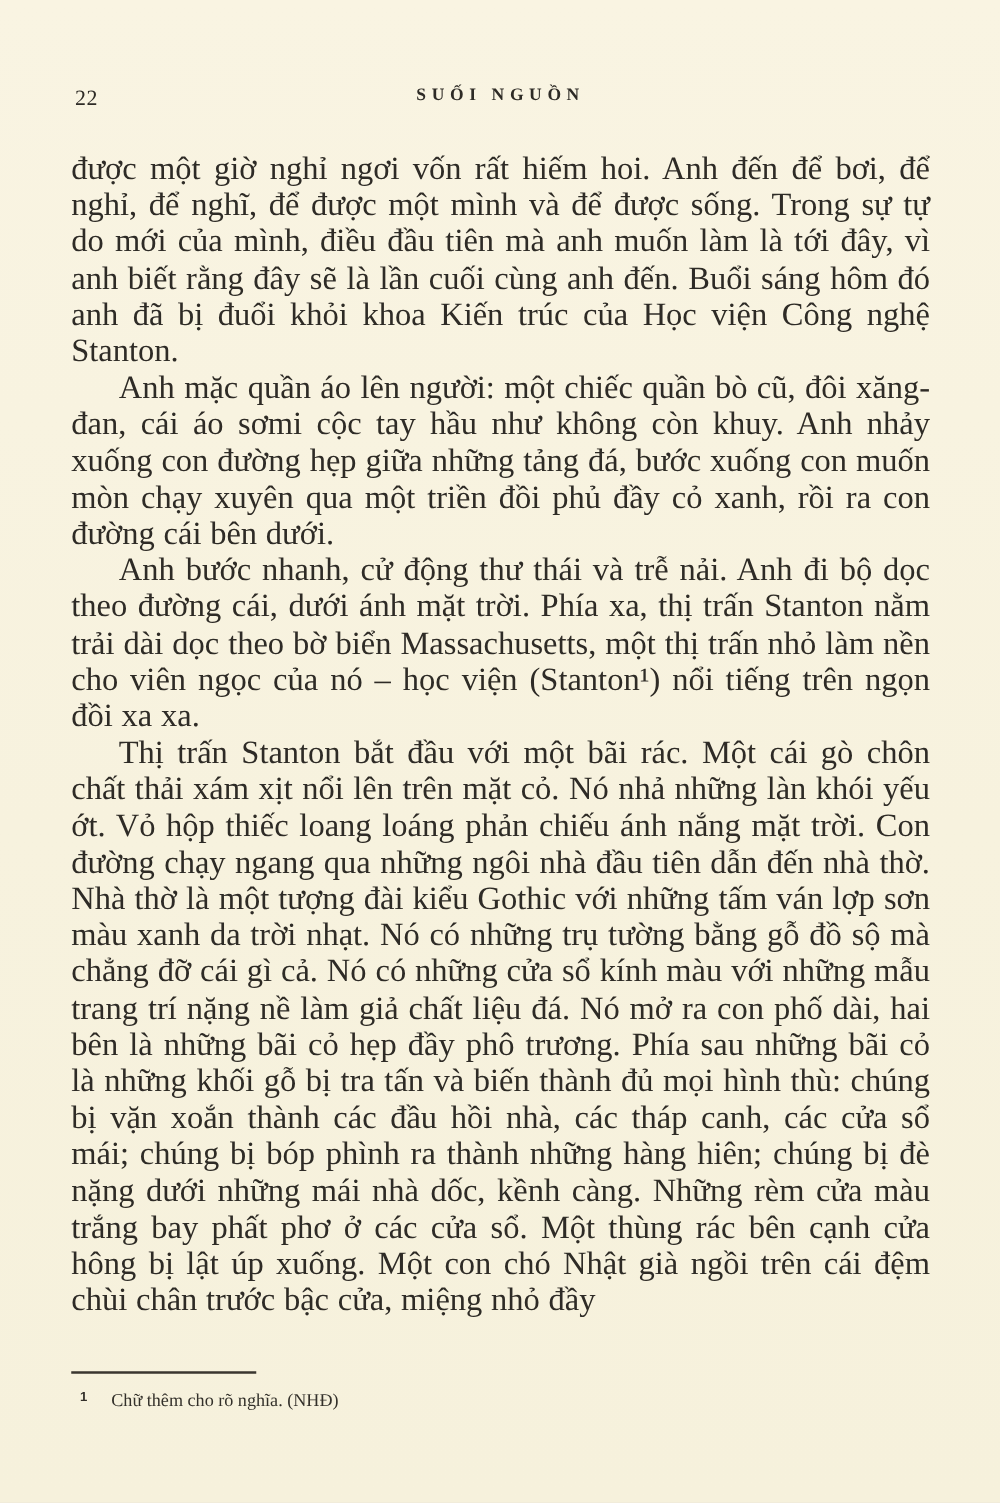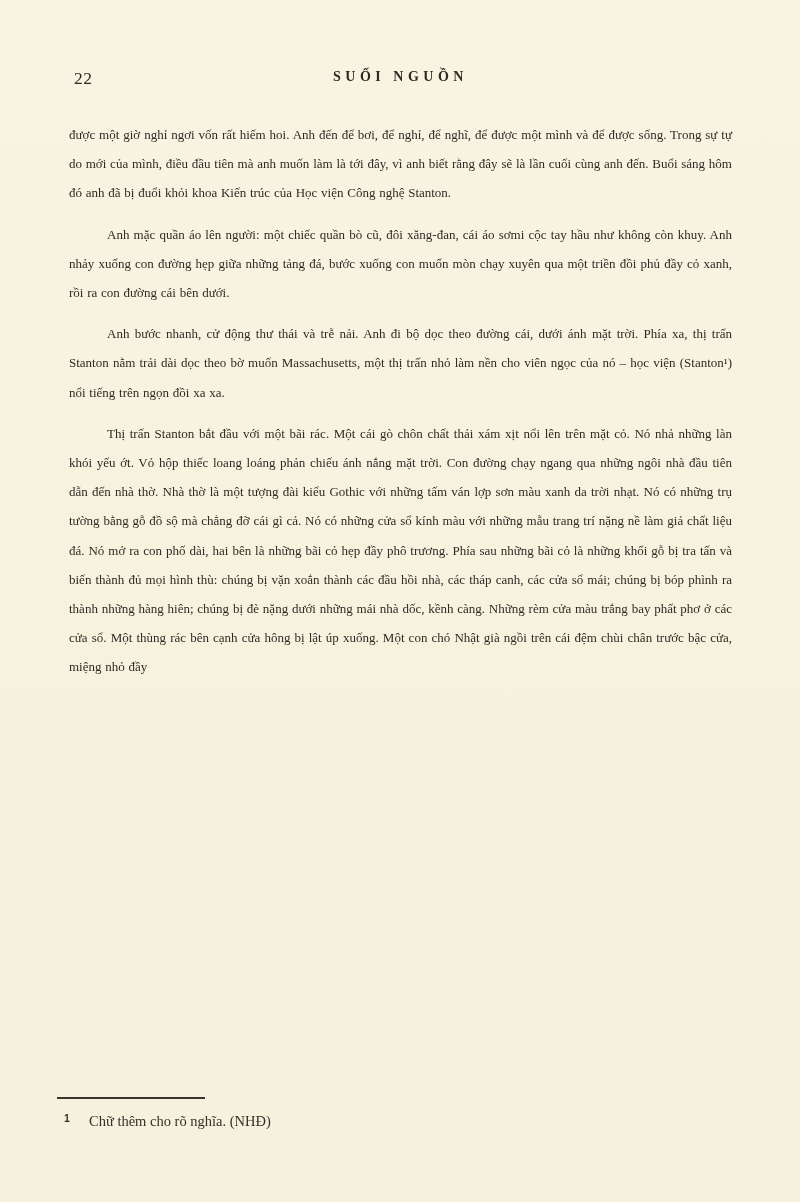--- a/index.html
+++ b/index.html
@@ -16,42 +16,42 @@
     color: #2e2b26;
     overflow: hidden;
   }
   .page-header {
     position: relative;
     height: 26px;
     margin-bottom: 26px;
   }
   .page-number {
     position: absolute;
-    left: 17px;
+    left: 3px;
     top: 0;
     font-size: 17.5px;
     letter-spacing: 0.5px;
   }
   .running-title {
     position: absolute;
     left: 0;
     right: 0;
     top: 1px;
     text-align: center;
     font-size: 14px;
     letter-spacing: 4.5px;
     font-weight: 700;
   }
   .page-body {
     width: 687px;
   }
   .page-body p {
-    margin: 12px;
+    margin: 0;
     text-align: justify;
-    font-size: 13px;
+    font-size: 26px;
     line-height: 29.2px;
     word-spacing: 0.5px;
   }
   .page-body p.indent { text-indent: 38px; }
   .footnote {
     position: absolute;
     left: 57px;
     bottom: 72px;
     width: 687px;
   }
@@ -86,21 +86,21 @@
 <div class="page">
 
   <div class="page-header">
     <span class="page-number">22</span>
     <span class="running-title">SUỐI NGUỒN</span>
   </div>
 
   <div class="page-body">
     <p>được một giờ nghỉ ngơi vốn rất hiếm hoi. Anh đến để bơi, để nghỉ, để nghĩ, để được một mình và để được sống. Trong sự tự do mới của mình, điều đầu tiên mà anh muốn làm là tới đây, vì anh biết rằng đây sẽ là lần cuối cùng anh đến. Buổi sáng hôm đó anh đã bị đuổi khỏi khoa Kiến trúc của Học viện Công nghệ Stanton.</p>
     <p class="indent">Anh mặc quần áo lên người: một chiếc quần bò cũ, đôi xăng-đan, cái áo sơmi cộc tay hầu như không còn khuy. Anh nhảy xuống con đường hẹp giữa những tảng đá, bước xuống con muốn mòn chạy xuyên qua một triền đồi phủ đầy cỏ xanh, rồi ra con đường cái bên dưới.</p>
-    <p class="indent">Anh bước nhanh, cử động thư thái và trễ nải. Anh đi bộ dọc theo đường cái, dưới ánh mặt trời. Phía xa, thị trấn Stanton nằm trải dài dọc theo bờ muốn Massachusetts, một thị trấn nhỏ làm nền cho viên ngọc của nó – học viện (Stanton¹) nổi tiếng trên ngọn đồi xa xa.</p>
+    <p class="indent">Anh bước nhanh, cử động thư thái và trễ nải. Anh đi bộ dọc theo đường cái, dưới ánh mặt trời. Phía xa, thị trấn Stanton nằm trải dài dọc theo bờ biển Massachusetts, một thị trấn nhỏ làm nền cho viên ngọc của nó – học viện (Stanton¹) nổi tiếng trên ngọn đồi xa xa.</p>
     <p class="indent">Thị trấn Stanton bắt đầu với một bãi rác. Một cái gò chôn chất thải xám xịt nổi lên trên mặt cỏ. Nó nhả những làn khói yếu ớt. Vỏ hộp thiếc loang loáng phản chiếu ánh nắng mặt trời. Con đường chạy ngang qua những ngôi nhà đầu tiên dẫn đến nhà thờ. Nhà thờ là một tượng đài kiểu Gothic với những tấm ván lợp sơn màu xanh da trời nhạt. Nó có những trụ tường bằng gỗ đồ sộ mà chẳng đỡ cái gì cả. Nó có những cửa sổ kính màu với những mẫu trang trí nặng nề làm giả chất liệu đá. Nó mở ra con phố dài, hai bên là những bãi cỏ hẹp đầy phô trương. Phía sau những bãi cỏ là những khối gỗ bị tra tấn và biến thành đủ mọi hình thù: chúng bị vặn xoắn thành các đầu hồi nhà, các tháp canh, các cửa sổ mái; chúng bị bóp phình ra thành những hàng hiên; chúng bị đè nặng dưới những mái nhà dốc, kềnh càng. Những rèm cửa màu trắng bay phất phơ ở các cửa sổ. Một thùng rác bên cạnh cửa hông bị lật úp xuống. Một con chó Nhật già ngồi trên cái đệm chùi chân trước bậc cửa, miệng nhỏ đầy</p>
   </div>
 
   <div class="footnote">
     <div class="footnote-rule"></div>
     <div class="footnote-row">
       <span class="footnote-marker">1</span>
       <span class="footnote-text">Chữ thêm cho rõ nghĩa. (NHĐ)</span>
     </div>
   </div>

